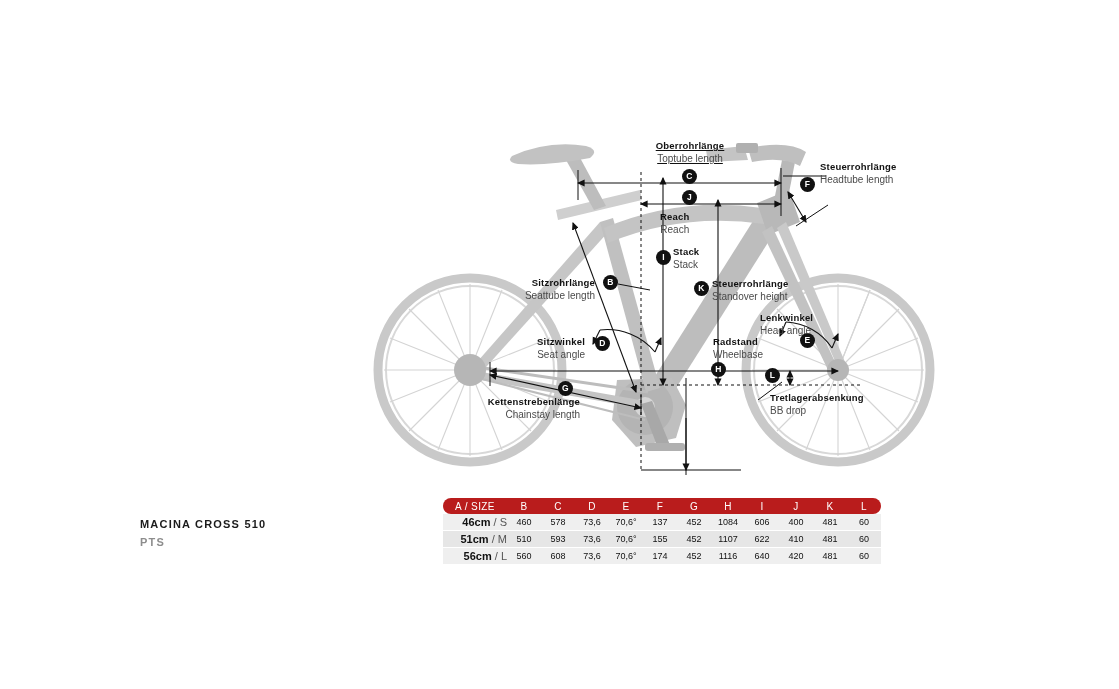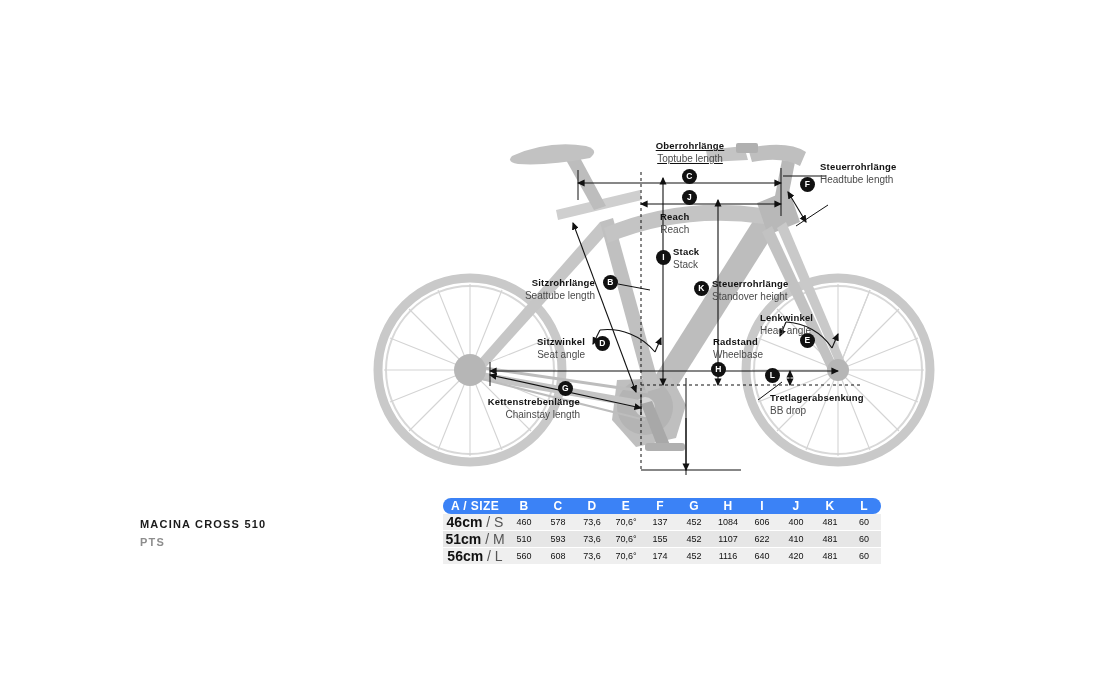--- a/index.html
+++ b/index.html
@@ -82,24 +82,24 @@
   }
   table.geo th, table.geo td {
     text-align: center;
     font-size: 9px;
     padding: 0;
     height: 16px;
     width: 34px;
     color: #111111;
   }
   table.geo thead th {
-    background: #3b82f6;
+    background: #b91c1c;
     color: #ffffff;
-    font-weight: bold;
-    font-size: 12px;
+    font-weight: normal;
+    font-size: 10px;
     letter-spacing: 0.4px;
   }
   table.geo thead th.size-head {
     width: 64px;
     text-align: center;
     border-top-left-radius: 8px;
     border-bottom-left-radius: 8px;
   }
   table.geo thead th.last-head {
     border-top-right-radius: 8px;
@@ -108,21 +108,22 @@
   table.geo tbody tr td {
     background: #efefef;
     border-bottom: 1px solid #ffffff;
   }
   table.geo tbody tr:nth-child(even) td {
     background: #e6e6e6;
   }
   table.geo tbody td.size-cell {
     width: 64px;
     font-weight: bold;
-    font-size: 14px;
+    font-size: 11px;
+    text-align: right;
   }
   table.geo tbody td.size-cell .sz-num { font-weight: bold; }
   table.geo tbody td.size-cell .sz-let { font-weight: normal; color: #555; }
 
   
   #models {
     position: absolute;
     left: 140px;
     top: 515px;
     width: 300px;

